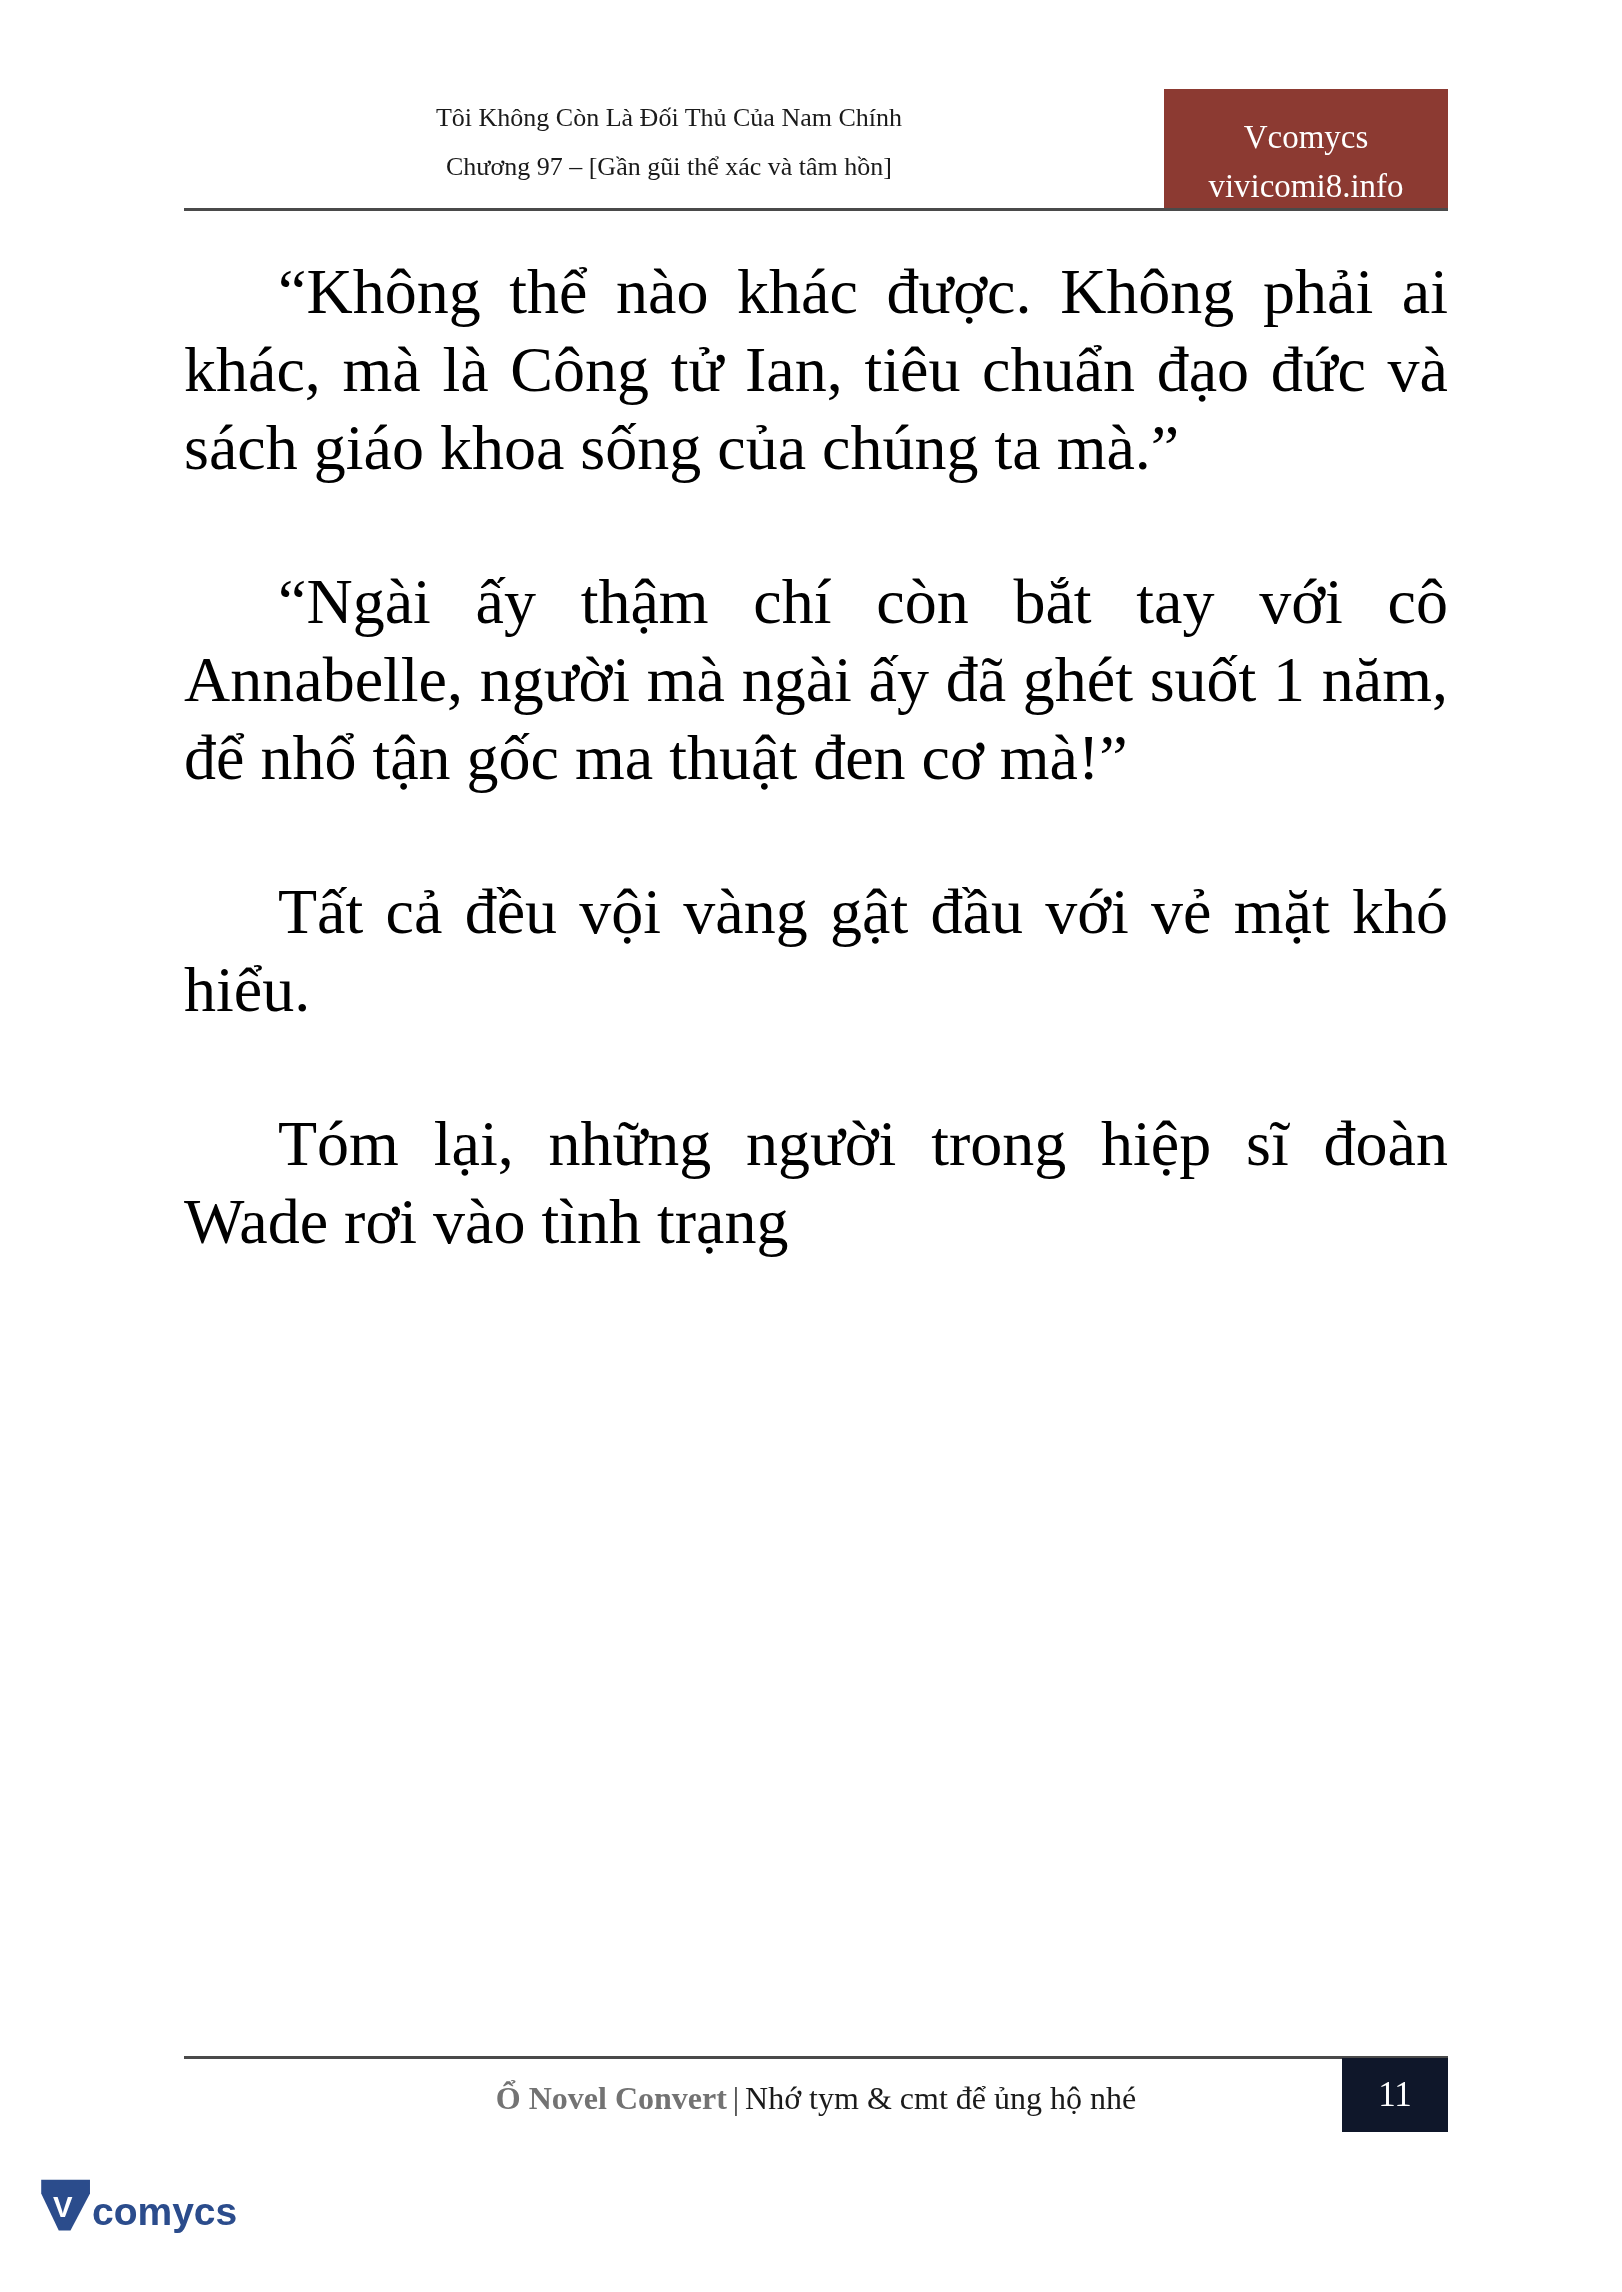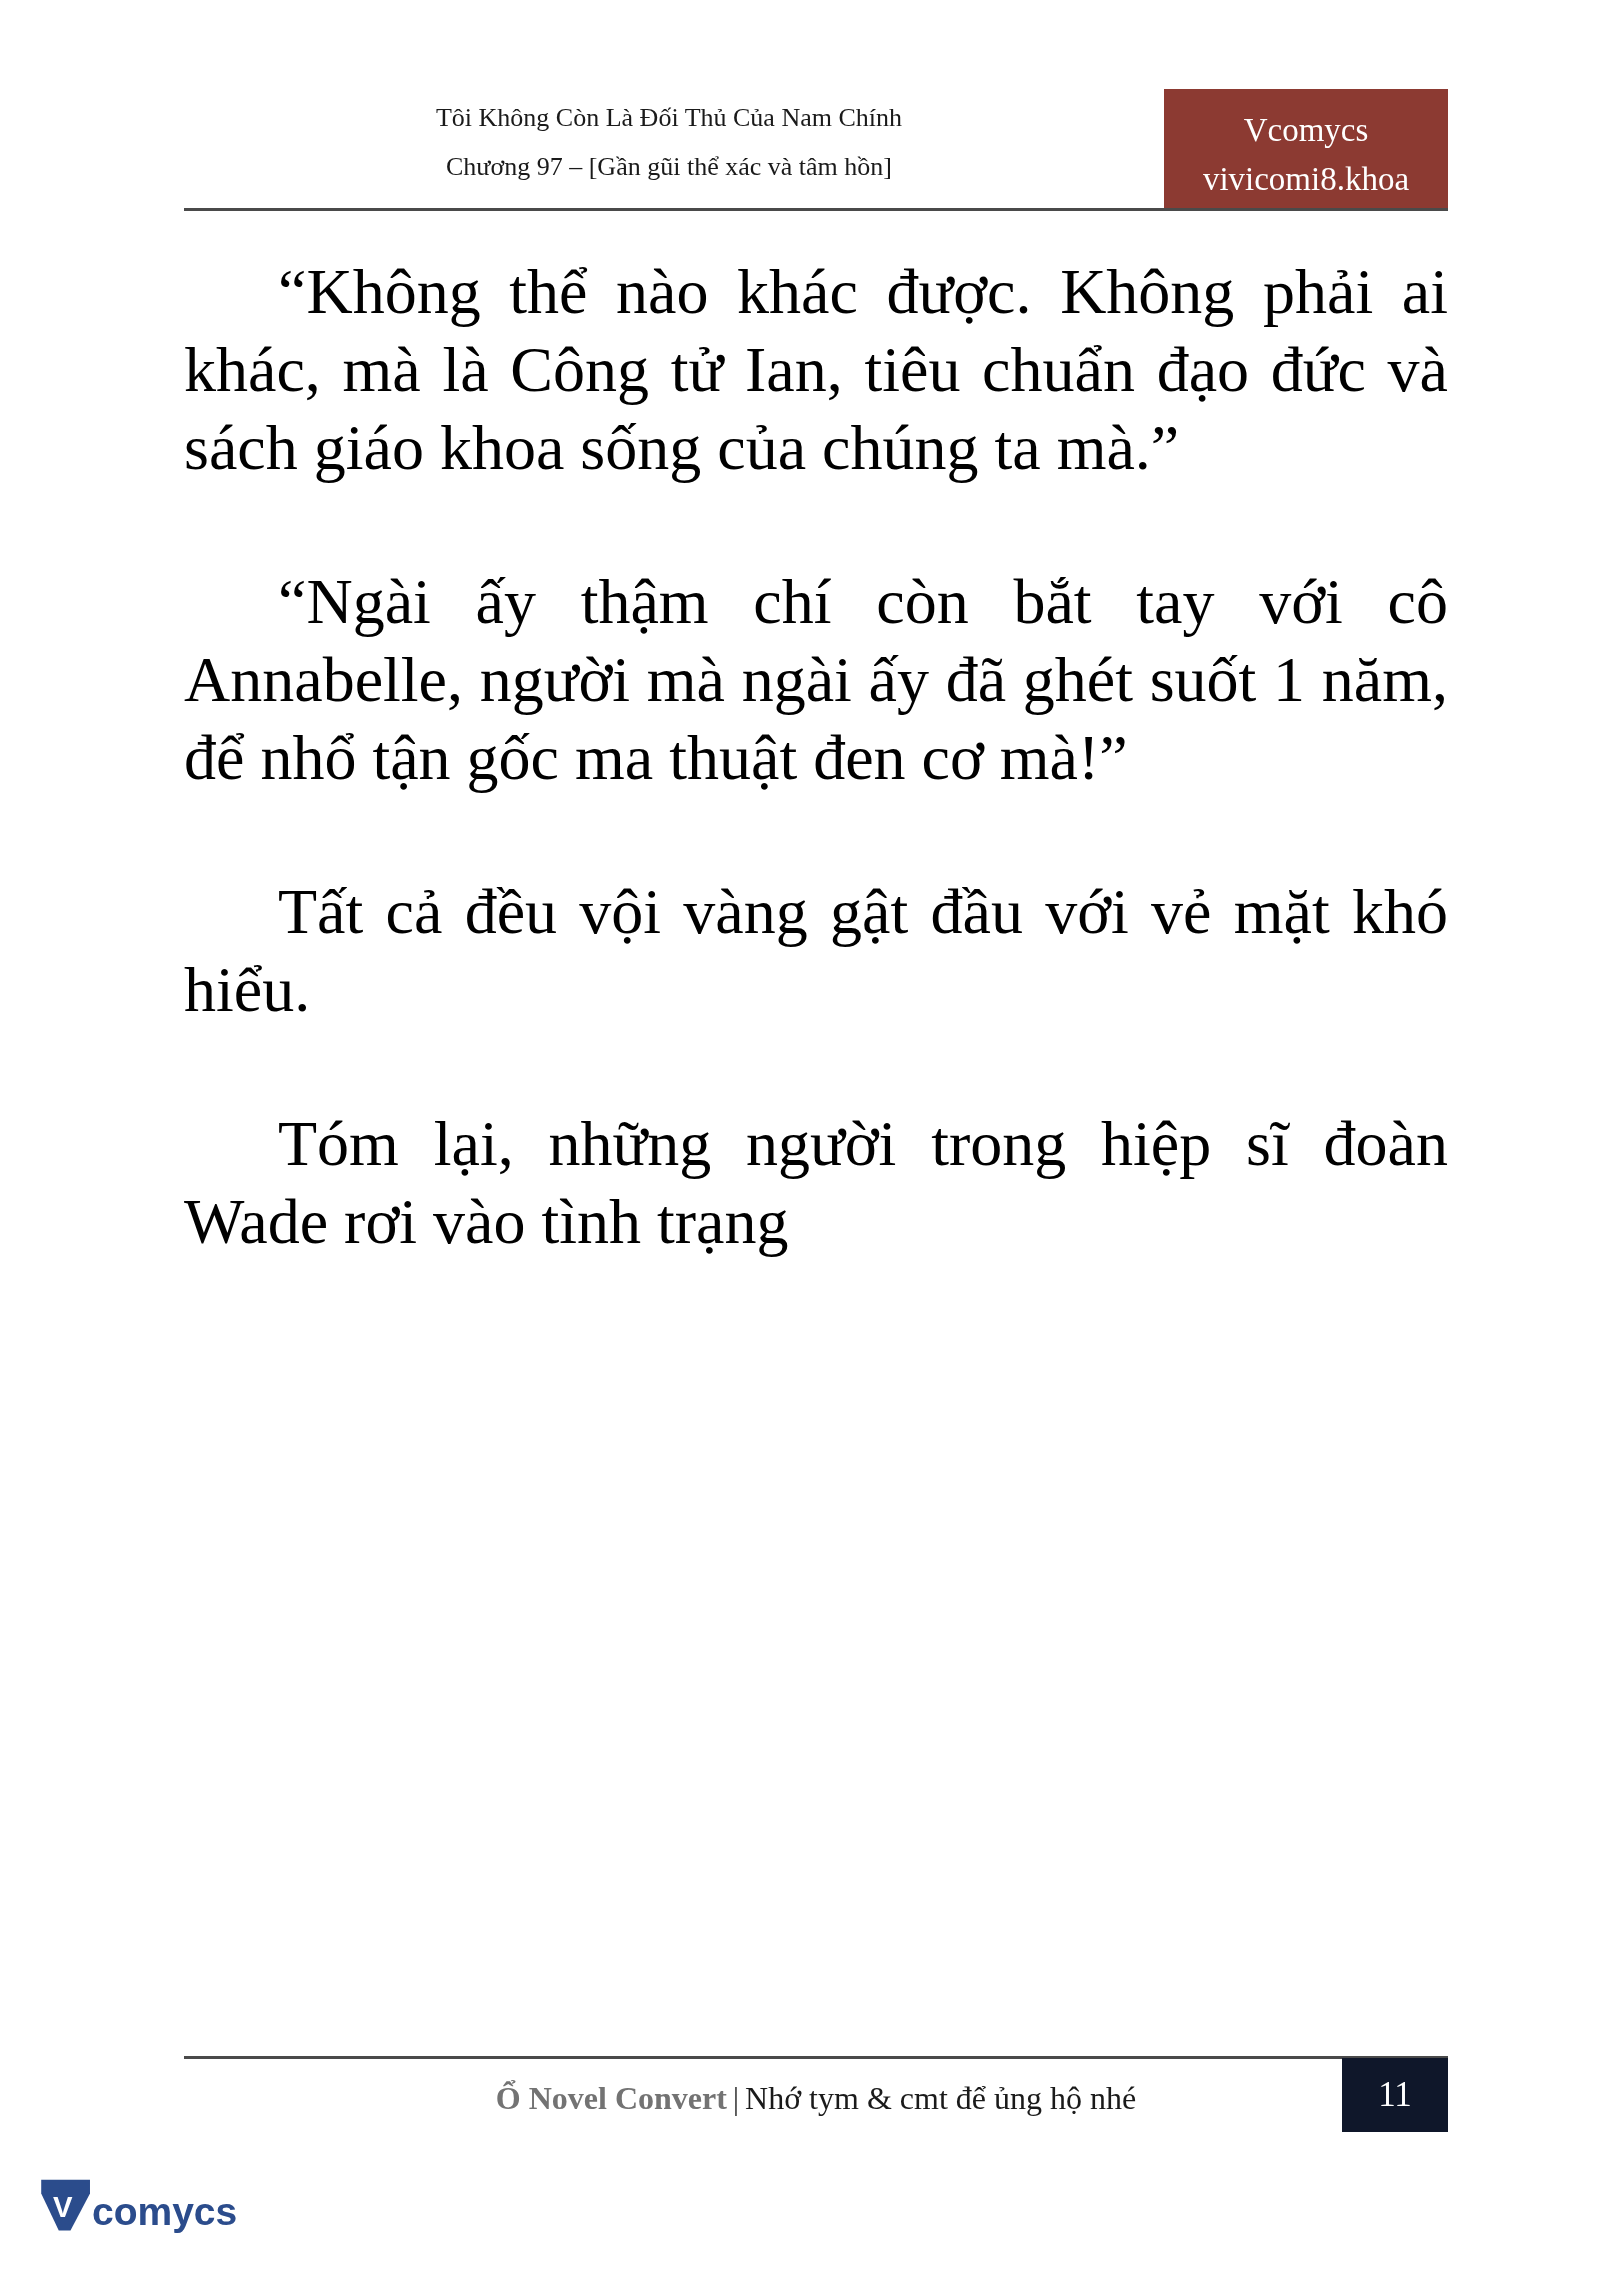--- a/index.html
+++ b/index.html
@@ -57,21 +57,21 @@
   .header-badge {
     position: absolute;
     left: 980px;
     top: -3.9px;
     width: 284px;
     height: 120px;
     background: #8c3a32;
     color: #ffffff;
     text-align: center;
     box-sizing: border-box;
-    padding-top: 17px;
+    padding-top: 24px;
   }
   .header-badge .b1 {
     font-size: 33px;
     line-height: 49px;
     font-family: "Liberation Serif", serif;
   }
   .header-badge .b2 {
     font-size: 33px;
     line-height: 49px;
     font-family: "Liberation Serif", serif;
@@ -176,21 +176,21 @@
 
 <div class="page">
 
   <div class="header">
     <div class="header-texts">
       <div class="header-line">Tôi Không Còn Là Đối Thủ Của Nam Chính</div>
       <div class="header-line">Chương 97 –  [Gần gũi thể xác và tâm hồn]</div>
     </div>
     <div class="header-badge">
       <div class="b1">Vcomycs</div>
-      <div class="b2">vivicomi8.khoa</div>
+      <div class="b2">vivicomi8.info</div>
     </div>
     <div class="header-rule"></div>
   </div>
 
   <div class="content">
     <p class="para"><span class="indent"></span><span>“Không thể nào khác được. Không phải ai khác, mà là Công tử Ian, tiêu chuẩn đạo đức và sách giáo khoa sống của chúng ta mà.”</span></p>
     <p class="para"><span class="indent"></span><span>“Ngài ấy thậm chí còn bắt tay với cô Annabelle, người mà ngài ấy đã ghét suốt 1 năm, để nhổ tận gốc ma thuật đen cơ mà!”</span></p>
     <p class="para"><span class="indent"></span><span>Tất cả đều vội vàng gật đầu với vẻ mặt khó hiểu.</span></p>
     <p class="para last"><span class="indent"></span><span>Tóm lại, những người trong hiệp sĩ đoàn Wade rơi vào tình trạng</span></p>
   </div>

